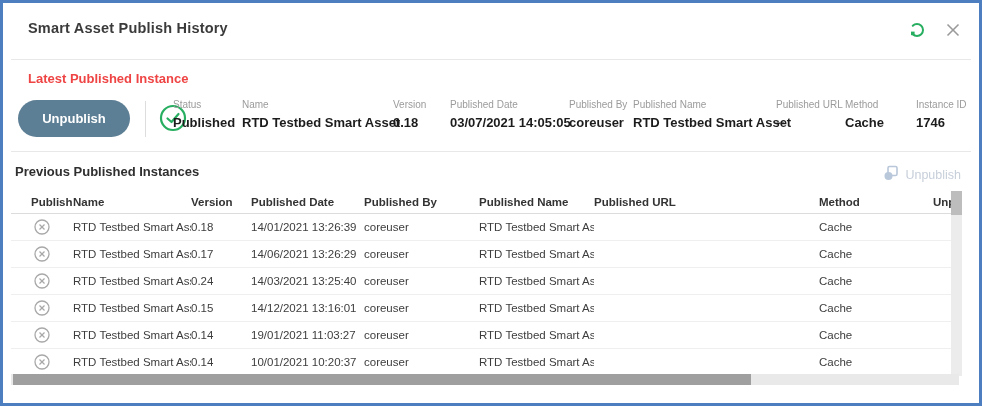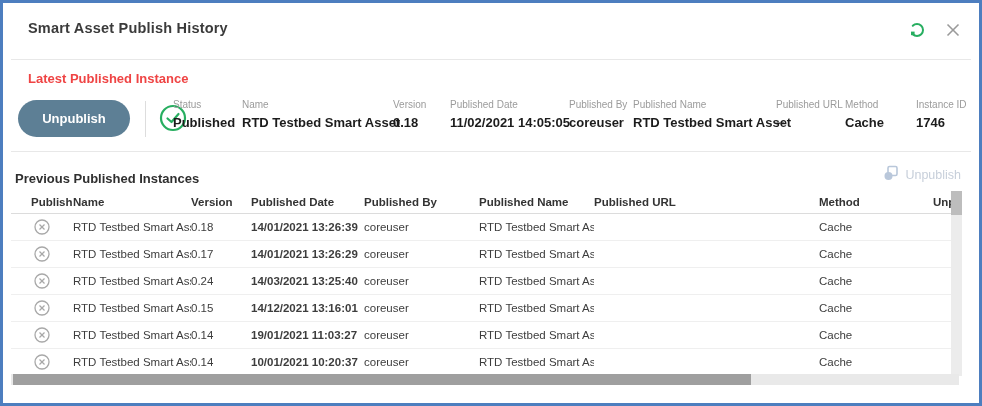--- a/index.html
+++ b/index.html
@@ -46,21 +46,21 @@
   .check-wrap { position:absolute; left:144px; top:9px; width:28px; height:28px; }
 
   .field { position:absolute; top:4px; }
   .field .flabel { font-size:10px; color:#9b9b9b; white-space:nowrap; }
   .field .fvalue { font-size:13px; font-weight:700; color:#1c1c1c; margin-top:5px; white-space:nowrap; }
   .f0 { left:158px; } .f1 { left:227px; } .f2 { left:378px; } .f3 { left:435px; }
   .f4 { left:554px; } .f5 { left:618px; } .f6 { left:761px; } .f7 { left:830px; } .f8 { left:885px;margin-left:16px; }
 
   
   .prev-heading {
-    position:absolute; left:12px; top:168px;
+    position:absolute; left:12px; top:161px;
     font-size:13px; font-weight:700; color:#2f2f2f;
   }
   .prev-unpublish {
     position:absolute; right:18px; top:162px;
     display:flex; align-items:center; gap:6px;
     background:none; border:none; cursor:default;
     font-family:"Liberation Sans", sans-serif;
     font-size:12.5px; color:#c7cfda; font-weight:400;
   }
 
@@ -69,21 +69,21 @@
   .trow { display:flex; align-items:center; }
   .thead { height:24px; border-bottom:1px solid #dcdcdc; }
   .thead .cell { font-size:11.5px; font-weight:700; color:#333; }
   .tbody-row { height:27px; border-bottom:1px solid #efefef; background:#fff; }
   .tbody-row .cell { font-size:11.5px; color:#3d3d3d; }
   .cell { white-space:nowrap; overflow:hidden; flex:none; }
   .c-pub  { width:62px; display:flex; justify-content:center; }
   .thead .c-pub { justify-content:flex-start; padding-left:20px; }
   .c-name { width:118px; }
   .c-ver  { width:60px; }
-  .c-date { width:113px;font-weight:bold; }
+  .c-date { width:113px; }
   .c-by   { width:115px; }
   .c-pname{ width:115px; }
   .c-url  { width:225px; }
   .c-meth { width:114px; }
   .c-unp  { width:60px; }
 
   .xcircle { display:block; }
 
   
   .vscroll { position:absolute; left:948px; top:188px; width:11px; height:185px; background:#ececec; }
@@ -137,21 +137,21 @@
     <div class="field f1">
       <div class="flabel">Name</div>
       <div class="fvalue">RTD Testbed Smart Asset</div>
     </div>
     <div class="field f2">
       <div class="flabel">Version</div>
       <div class="fvalue">0.18</div>
     </div>
     <div class="field f3">
       <div class="flabel">Published Date</div>
-      <div class="fvalue">11/02/2021 14:05:05</div>
+      <div class="fvalue">03/07/2021 14:05:05</div>
     </div>
     <div class="field f4">
       <div class="flabel">Published By</div>
       <div class="fvalue">coreuser</div>
     </div>
     <div class="field f5">
       <div class="flabel">Published Name</div>
       <div class="fvalue">RTD Testbed Smart Asset</div>
     </div>
     <div class="field f6">
@@ -216,21 +216,21 @@
     <div class="trow tbody-row">
       <div class="cell c-pub">
         <svg class="xcircle" width="16" height="16" viewBox="0 0 16 16">
             <circle cx="8" cy="8" r="7" fill="none" stroke="#a8a8a8" stroke-width="1.3"></circle>
             <line x1="5.5" y1="5.5" x2="10.5" y2="10.5" stroke="#a8a8a8" stroke-width="1.3"></line>
             <line x1="10.5" y1="5.5" x2="5.5" y2="10.5" stroke="#a8a8a8" stroke-width="1.3"></line>
           </svg>
       </div>
       <div class="cell c-name">RTD Testbed Smart Ass...</div>
       <div class="cell c-ver">0.17</div>
-      <div class="cell c-date">14/01/2021 13:26:29</div>
+      <div class="cell c-date">14/06/2021 13:26:29</div>
       <div class="cell c-by">coreuser</div>
       <div class="cell c-pname">RTD Testbed Smart Ass...</div>
       <div class="cell c-url"></div>
       <div class="cell c-meth">Cache</div>
       <div class="cell c-unp"></div>
     </div>
 
     <div class="trow tbody-row">
       <div class="cell c-pub">
         <svg class="xcircle" width="16" height="16" viewBox="0 0 16 16">

